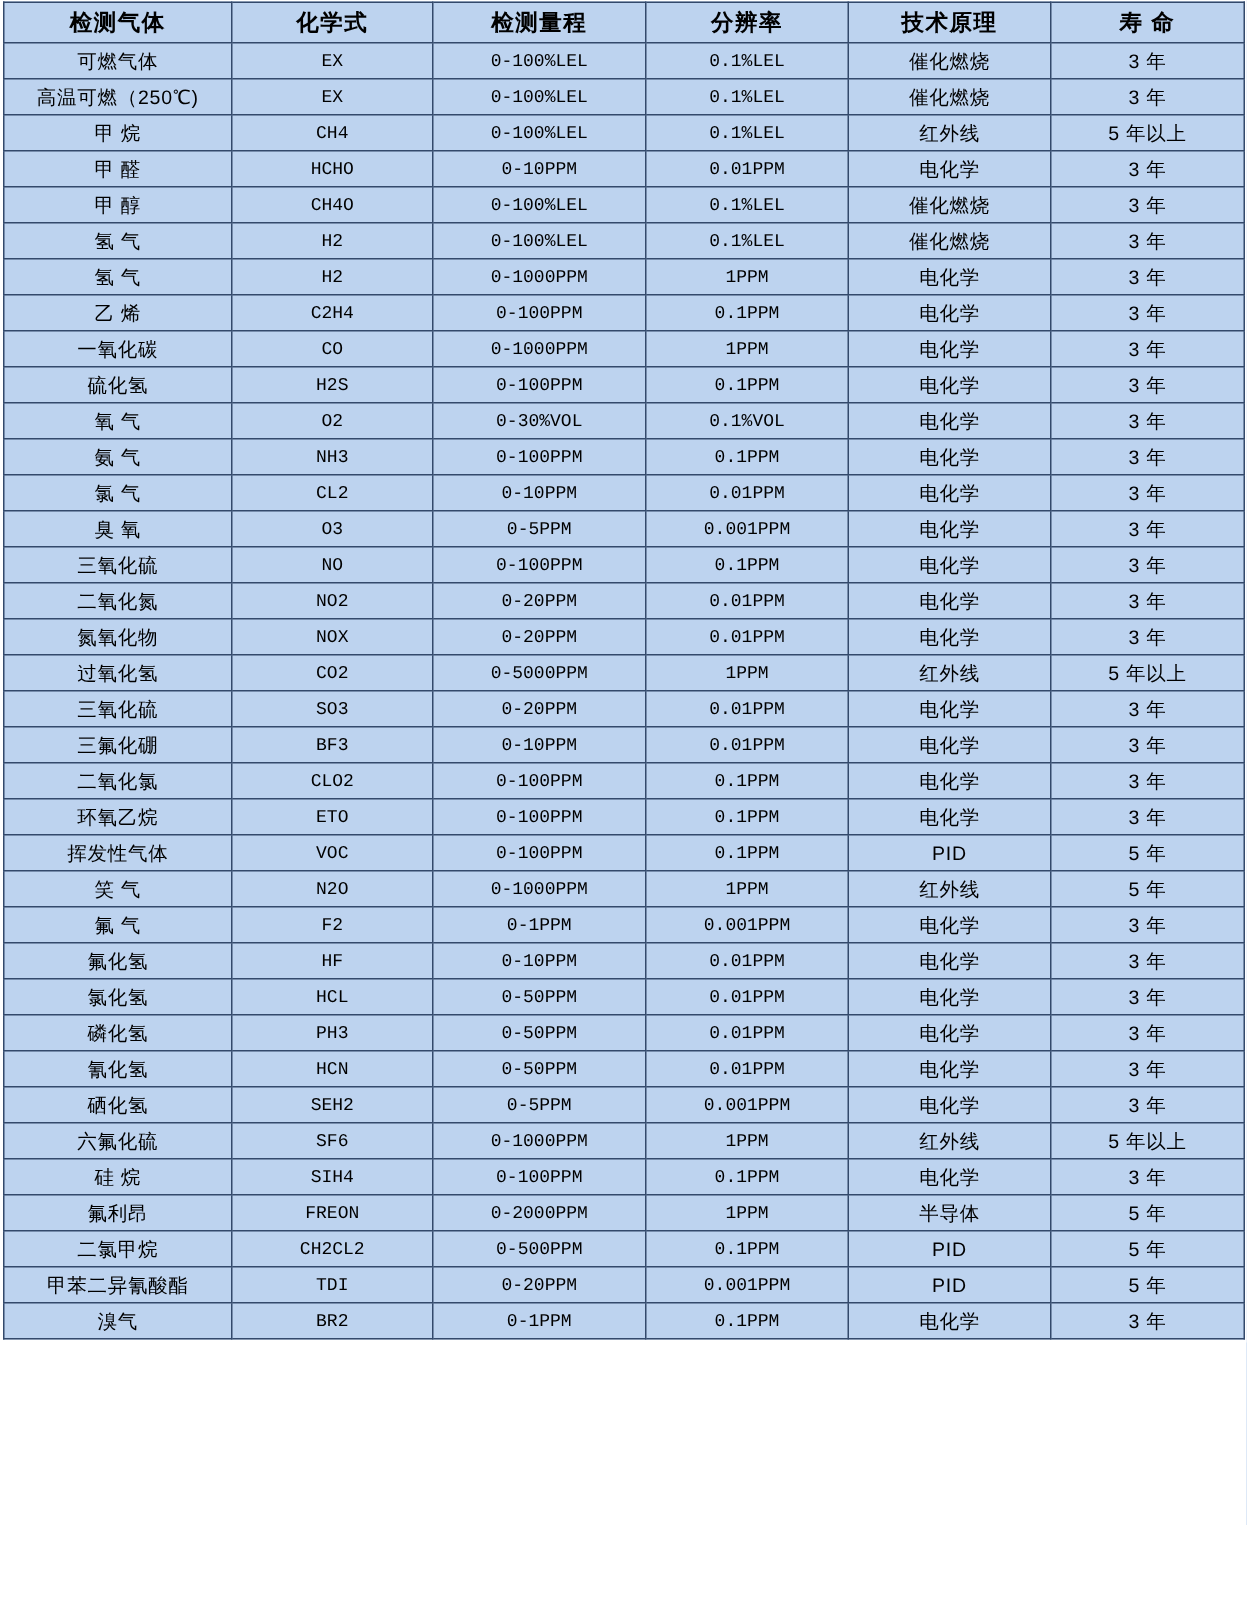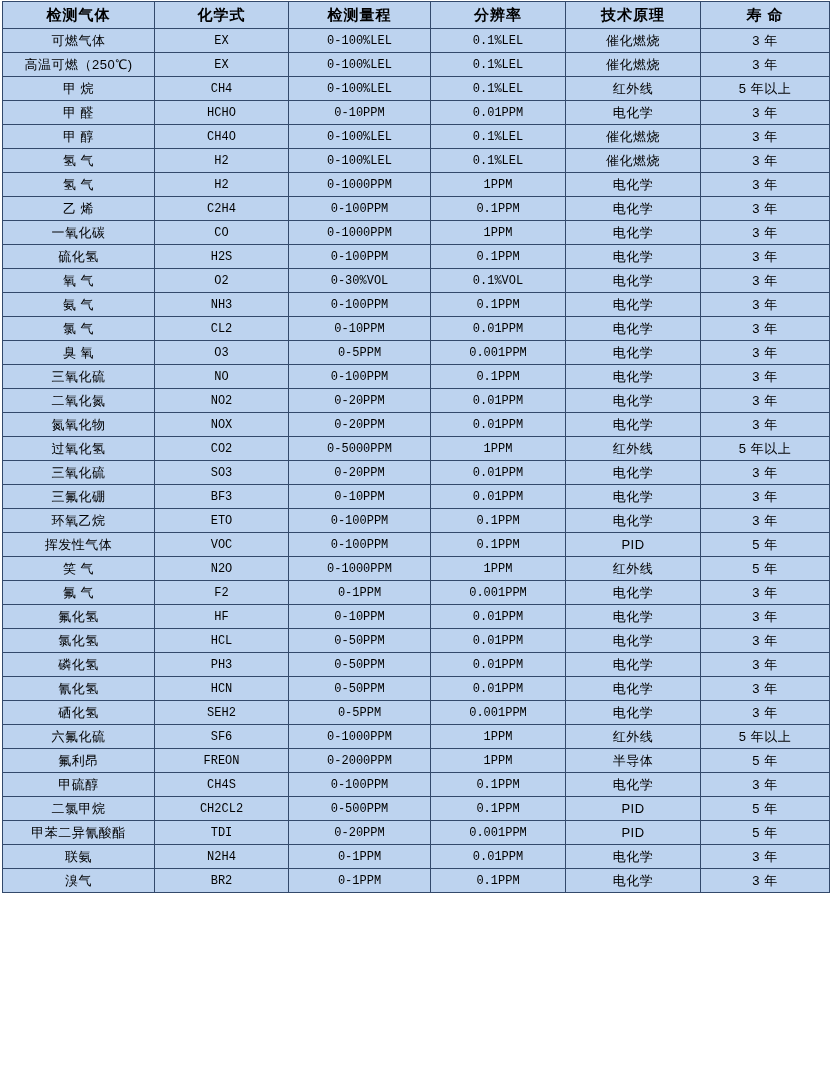--- a/index.html
+++ b/index.html
@@ -248,20 +248,28 @@
         </tr>
         <tr>
           <td class="name">三氟化硼</td>
           <td class="formula">BF3</td>
           <td class="range">0-10PPM</td>
           <td class="resolution">0.01PPM</td>
           <td class="principle">电化学</td>
           <td class="life">3 年</td>
         </tr>
         <tr>
+          <td class="name">二氧化氯</td>
+          <td class="formula">CLO2</td>
+          <td class="range">0-100PPM</td>
+          <td class="resolution">0.1PPM</td>
+          <td class="principle">电化学</td>
+          <td class="life">3 年</td>
+        </tr>
+        <tr>
           <td class="name">环氧乙烷</td>
           <td class="formula">ETO</td>
           <td class="range">0-100PPM</td>
           <td class="resolution">0.1PPM</td>
           <td class="principle">电化学</td>
           <td class="life">3 年</td>
         </tr>
         <tr>
           <td class="name">挥发性气体</td>
           <td class="formula">VOC</td>
@@ -328,60 +336,52 @@
         </tr>
         <tr>
           <td class="name">六氟化硫</td>
           <td class="formula">SF6</td>
           <td class="range">0-1000PPM</td>
           <td class="resolution">1PPM</td>
           <td class="principle">红外线</td>
           <td class="life">5 年以上</td>
         </tr>
         <tr>
+          <td class="name">硅 烷</td>
+          <td class="formula">SIH4</td>
+          <td class="range">0-100PPM</td>
+          <td class="resolution">0.1PPM</td>
+          <td class="principle">电化学</td>
+          <td class="life">3 年</td>
+        </tr>
+        <tr>
           <td class="name">氟利昂</td>
           <td class="formula">FREON</td>
           <td class="range">0-2000PPM</td>
           <td class="resolution">1PPM</td>
           <td class="principle">半导体</td>
           <td class="life">5 年</td>
-        </tr>
-        <tr>
-          <td class="name">甲硫醇</td>
-          <td class="formula">CH4S</td>
-          <td class="range">0-100PPM</td>
-          <td class="resolution">0.1PPM</td>
-          <td class="principle">电化学</td>
-          <td class="life">3 年</td>
         </tr>
         <tr>
           <td class="name">二氯甲烷</td>
           <td class="formula">CH2CL2</td>
           <td class="range">0-500PPM</td>
           <td class="resolution">0.1PPM</td>
           <td class="principle">PID</td>
           <td class="life">5 年</td>
         </tr>
         <tr>
           <td class="name">甲苯二异氰酸酯</td>
           <td class="formula">TDI</td>
           <td class="range">0-20PPM</td>
           <td class="resolution">0.001PPM</td>
           <td class="principle">PID</td>
           <td class="life">5 年</td>
         </tr>
         <tr>
-          <td class="name">联氨</td>
-          <td class="formula">N2H4</td>
-          <td class="range">0-1PPM</td>
-          <td class="resolution">0.01PPM</td>
-          <td class="principle">电化学</td>
-          <td class="life">3 年</td>
-        </tr>
-        <tr>
           <td class="name">溴气</td>
           <td class="formula">BR2</td>
           <td class="range">0-1PPM</td>
           <td class="resolution">0.1PPM</td>
           <td class="principle">电化学</td>
           <td class="life">3 年</td>
         </tr>
       </tbody>
   </table>
 </div>

